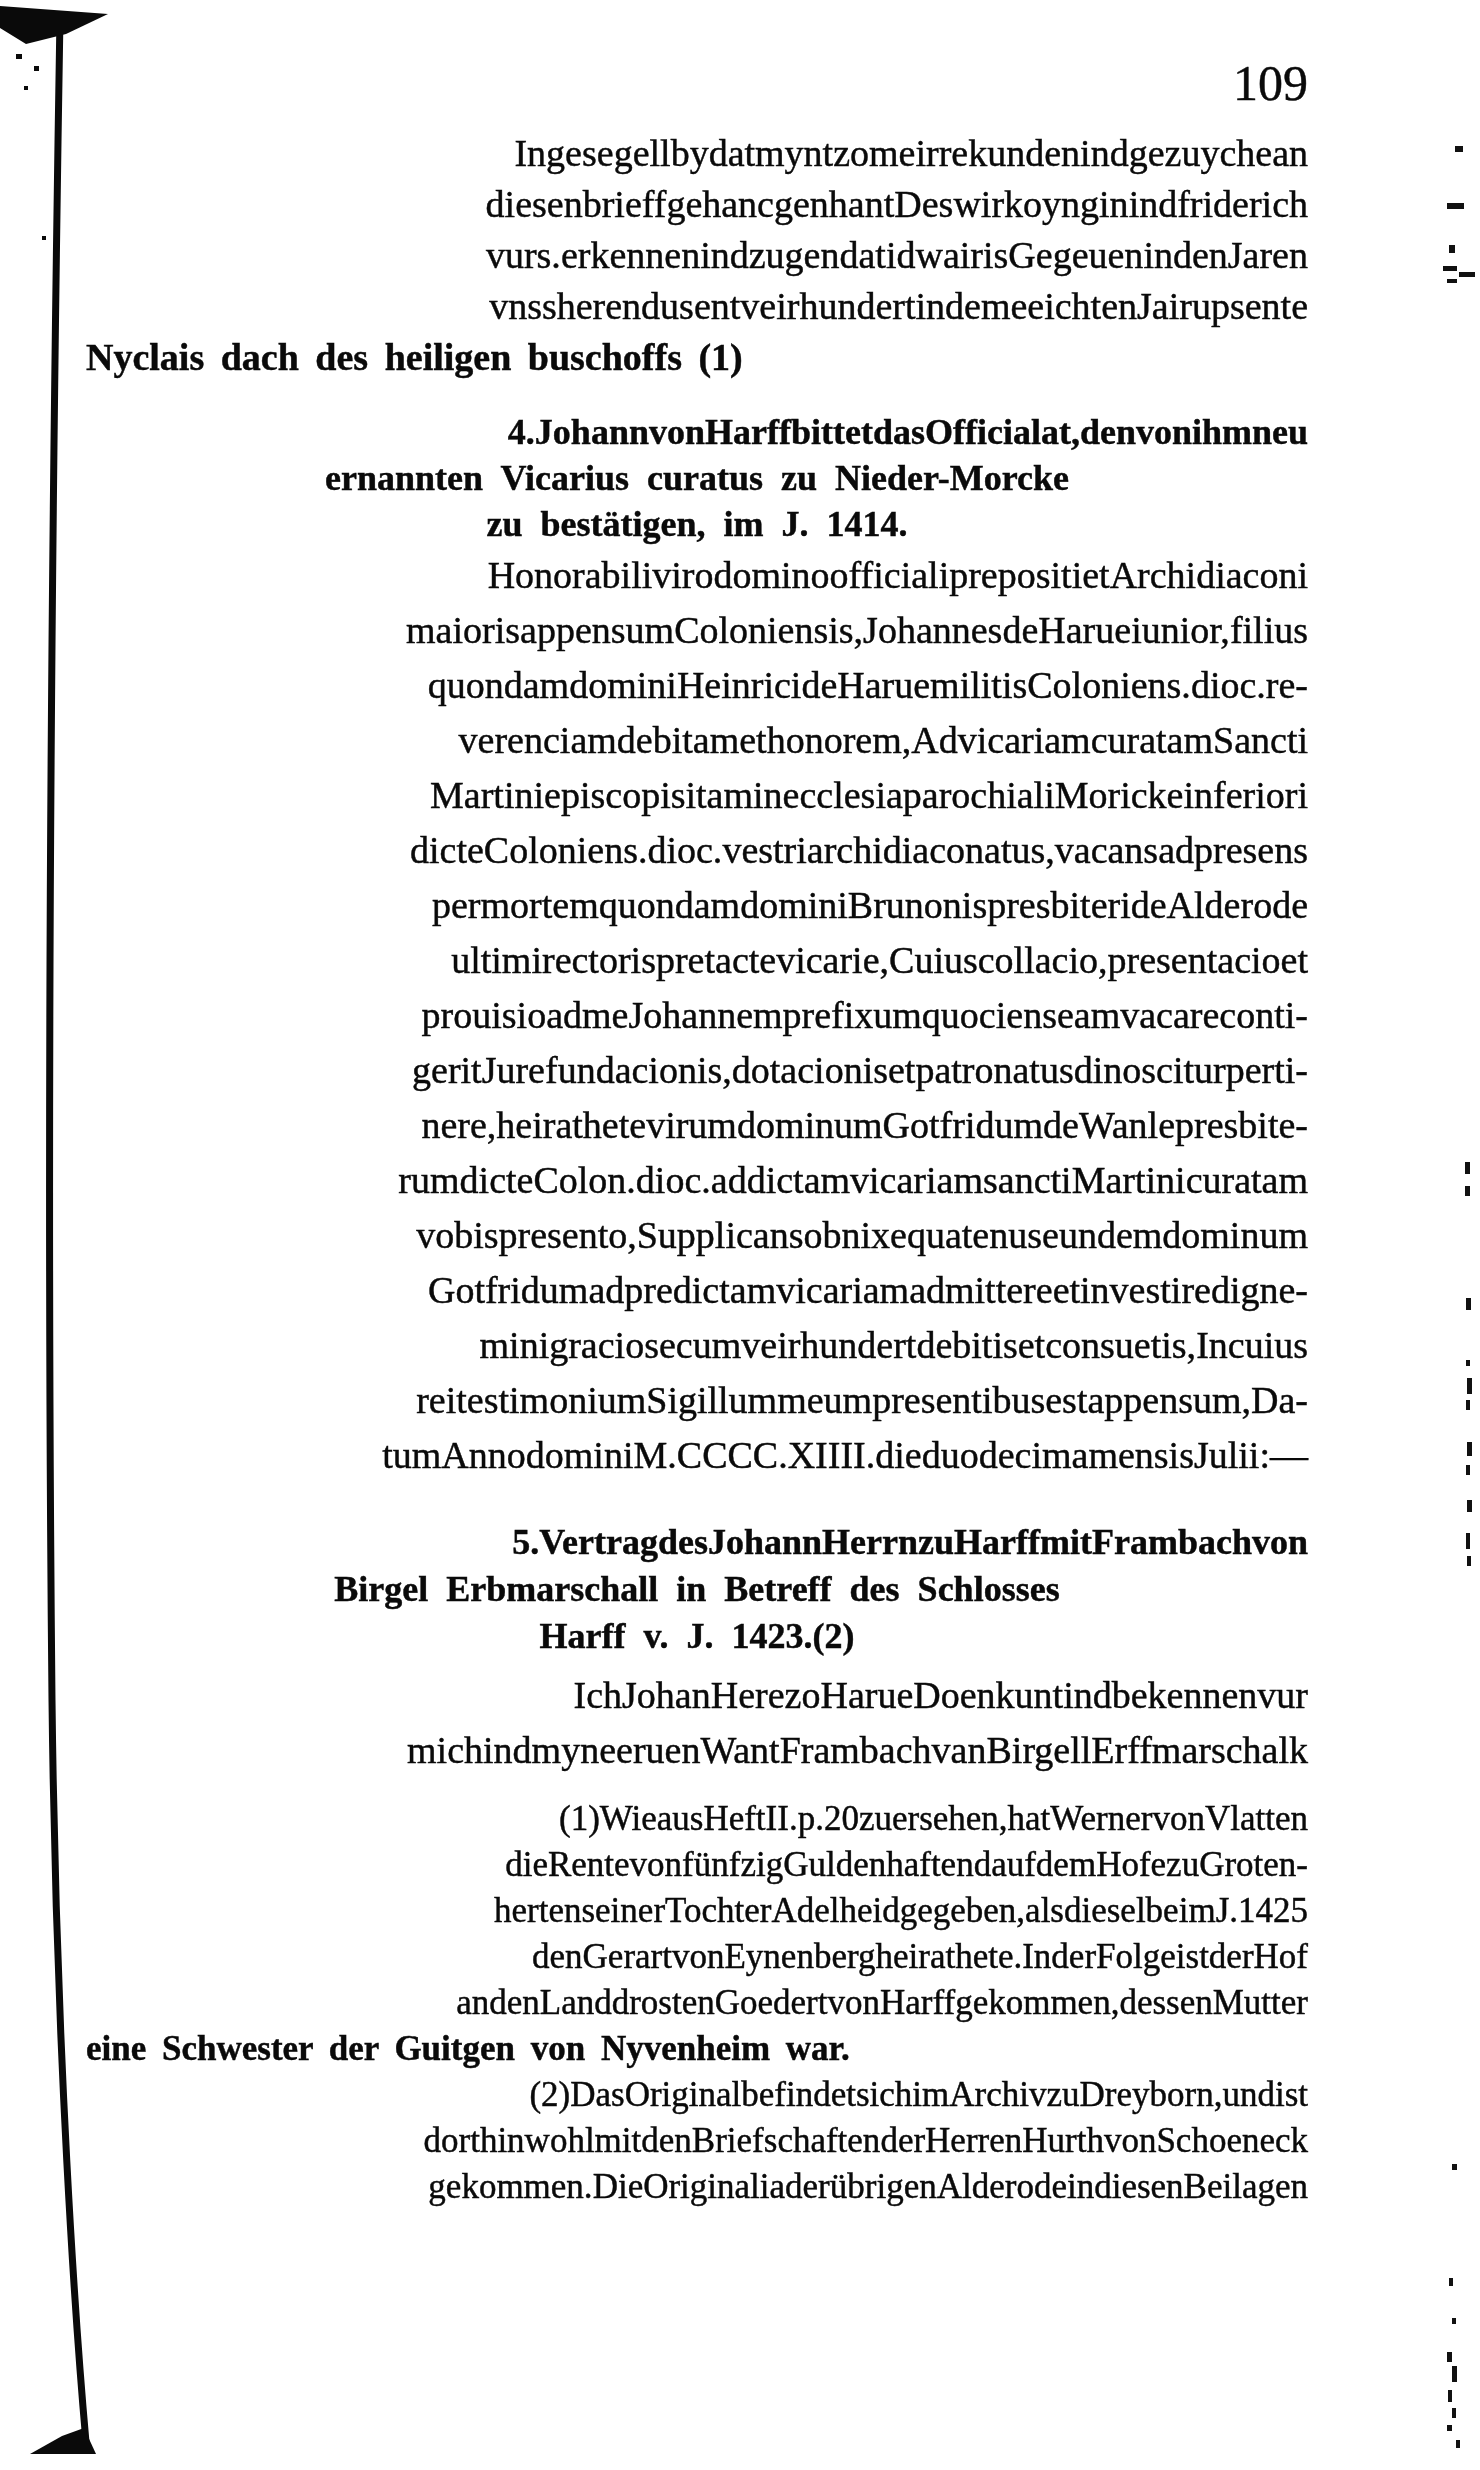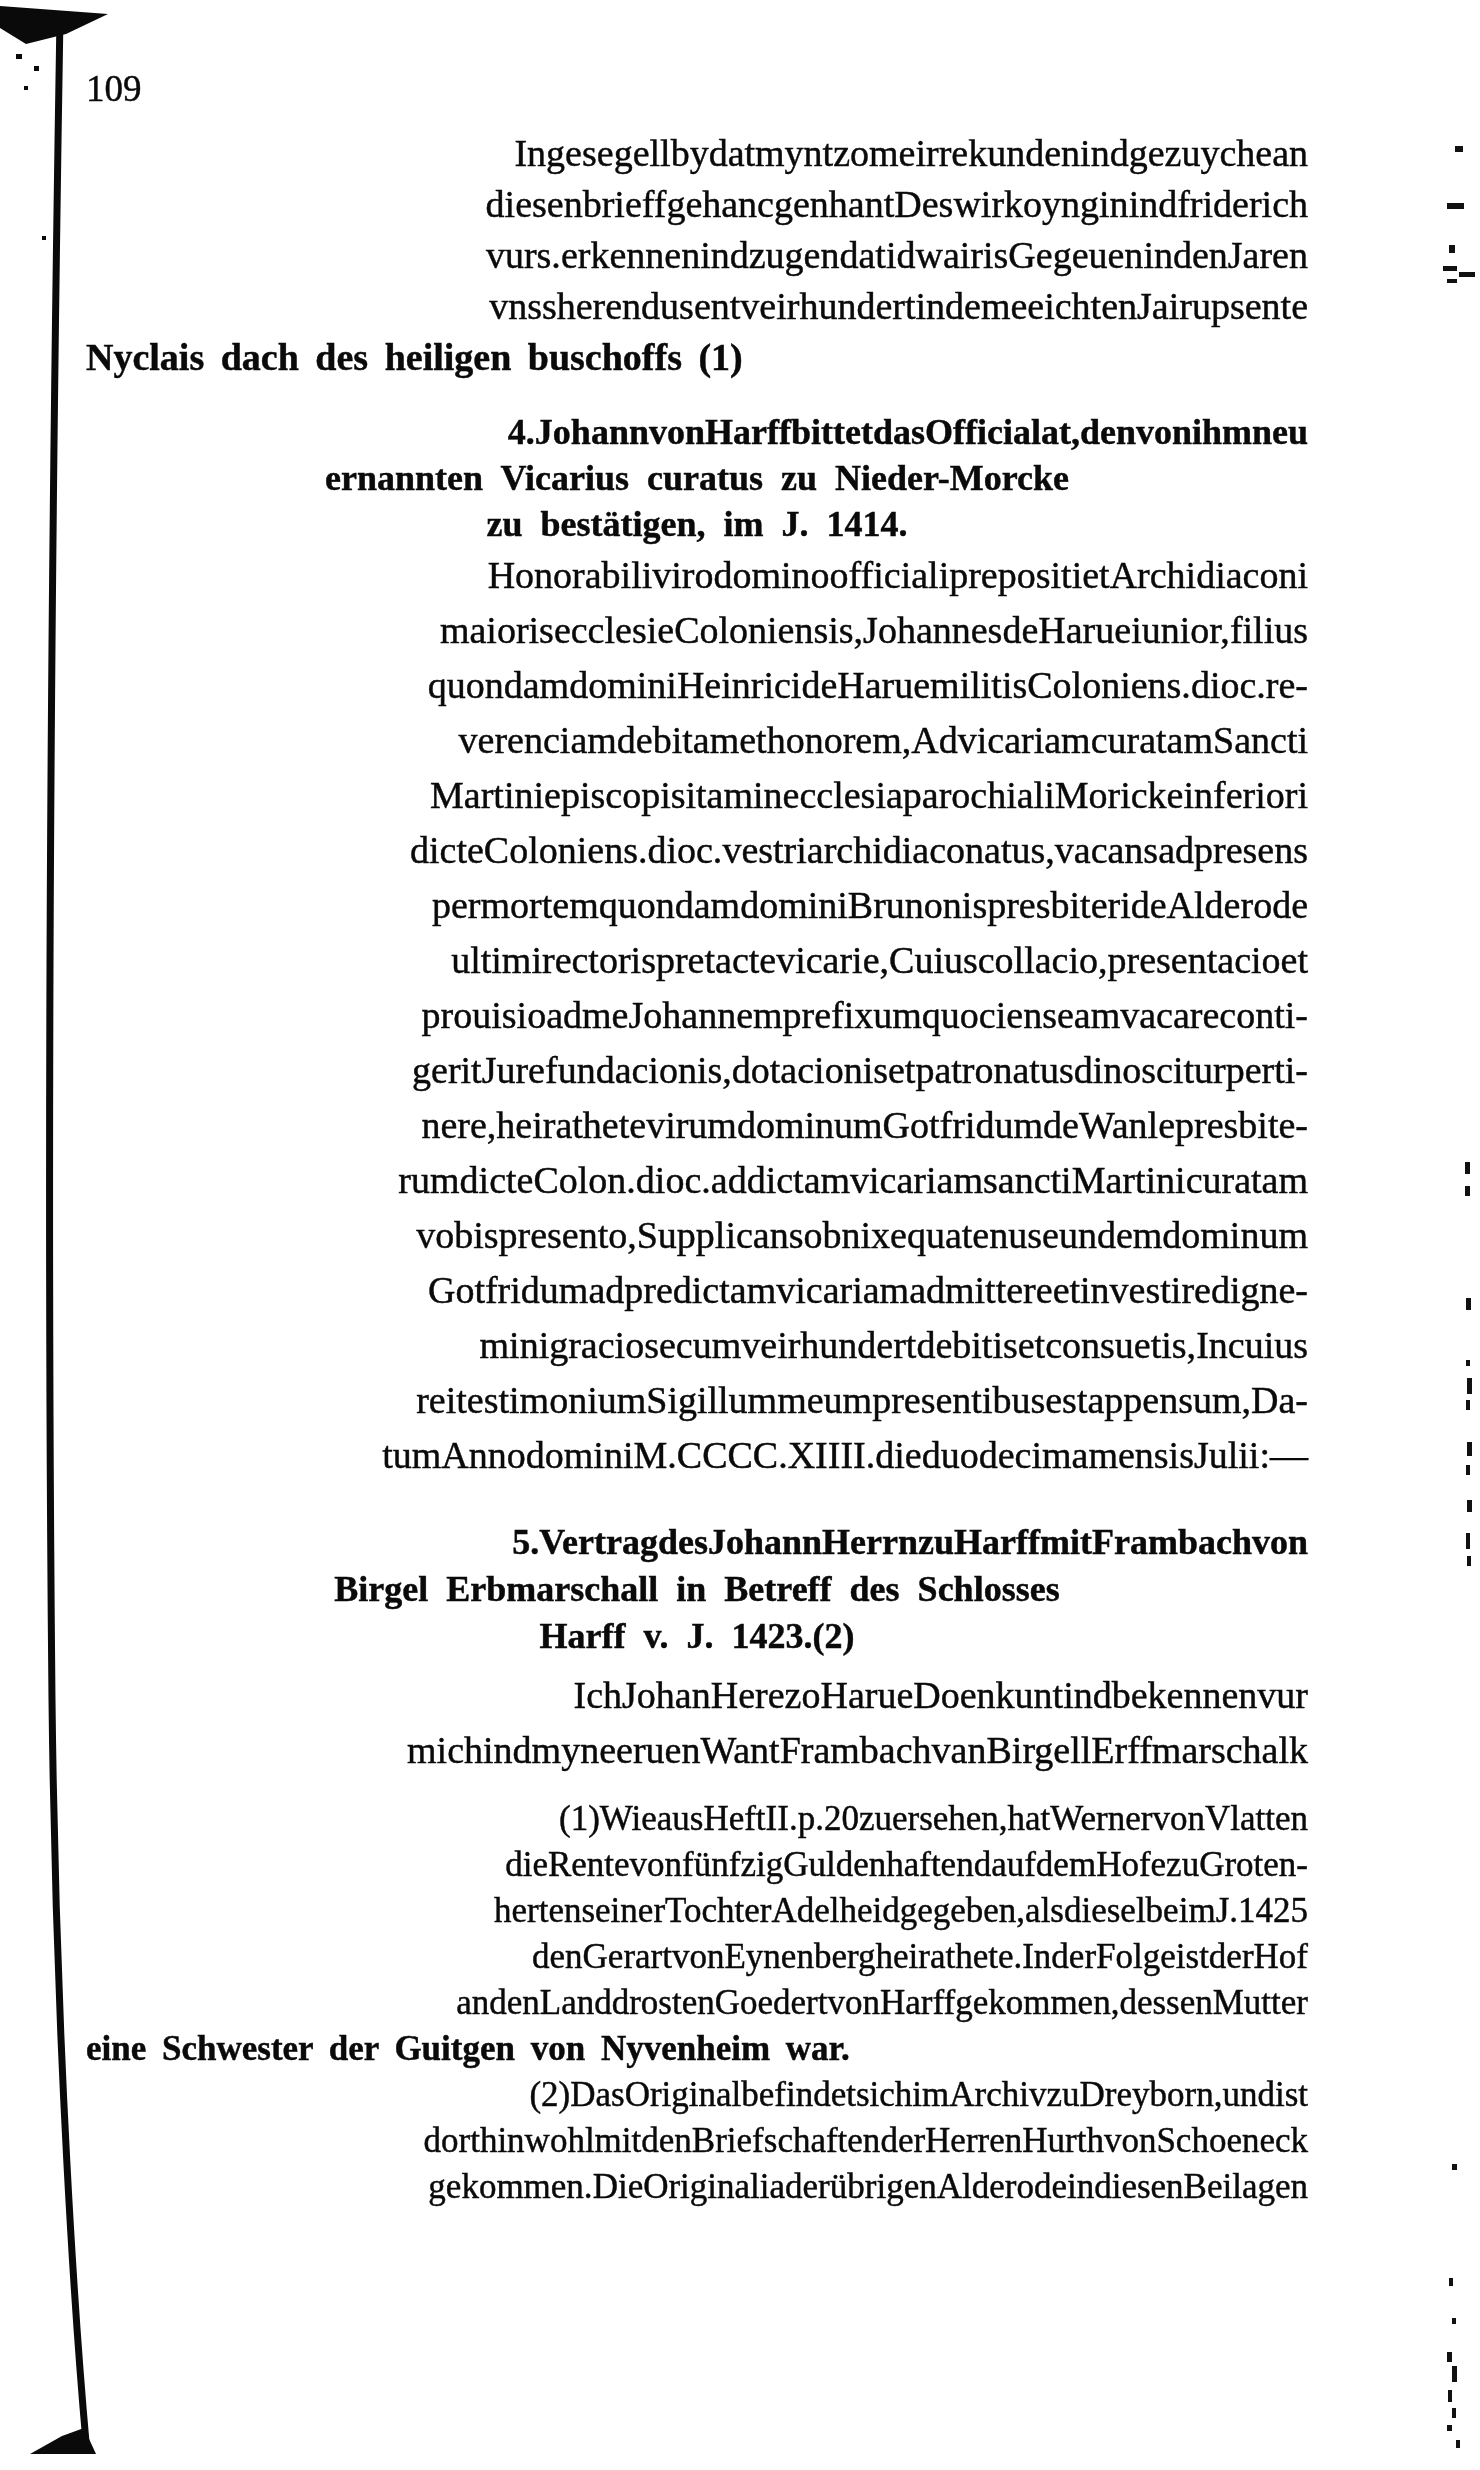--- a/index.html
+++ b/index.html
@@ -35,24 +35,25 @@
   .line.c { text-align: center; word-spacing: 9px; }
   .line.ind { padding-left: 62px; }
   .body-text .line { line-height: 51px; font-size: 38px; }
   #block-2 .line, #block-4 .line { line-height: 55px; margin-left: 40px; }
   .heading .line { line-height: 46px; font-size: 36px; font-weight: bold; }
   #block-3 .line { line-height: 47px; }
   .footnote .line { line-height: 46px; font-size: 35px; }
   .plainline { word-spacing: 7px; font-weight: bold; }
   #pageno {
     position: absolute;
-    top: 64px;
+    top: 58px;
     left: 86px;
     width: 1222px;
-    font-size: 37px;
+    text-align: right;
+    font-size: 50px;
     line-height: 50px;
   }
   .speck {
     position: absolute;
     background: #111;
   }
   #spine-svg {
     position: absolute;
     left: 0; top: 0;
   }
@@ -83,21 +84,21 @@
     </div>
 
   <div class="block heading" id="block-1" style="top:409px">
       <div class="line j"><span>4.</span><span>Johann</span><span>von</span><span>Harff</span><span>bittet</span><span>das</span><span>Officialat,</span><span>den</span><span>von</span><span>ihm</span><span>neu</span></div>
       <div class="line c">ernannten Vicarius curatus zu Nieder-Morcke</div>
       <div class="line c">zu bestätigen, im J. 1414.</div>
     </div>
 
   <div class="block body-text" id="block-2" style="top:548px">
       <div class="line j ind"><span>Honorabili</span><span>viro</span><span>domino</span><span>officiali</span><span>prepositi</span><span>et</span><span>Archidiaconi</span></div>
-      <div class="line j"><span>maioris</span><span>ecclesie</span><span>Coloniensis,</span><span>Johannes</span><span>de</span><span>Harue</span><span>iunior,</span><span>filius</span></div>
+      <div class="line j"><span>maioris</span><span>appensum</span><span>Coloniensis,</span><span>Johannes</span><span>de</span><span>Harue</span><span>iunior,</span><span>filius</span></div>
       <div class="line j"><span>quondam</span><span>domini</span><span>Heinrici</span><span>de</span><span>Harue</span><span>militis</span><span>Coloniens.</span><span>dioc.</span><span>re-</span></div>
       <div class="line j"><span>verenciam</span><span>debitam</span><span>et</span><span>honorem,</span><span>Ad</span><span>vicariam</span><span>curatam</span><span>Sancti</span></div>
       <div class="line j"><span>Martini</span><span>episcopi</span><span>sitam</span><span>in</span><span>ecclesia</span><span>parochiali</span><span>Moricke</span><span>inferiori</span></div>
       <div class="line j"><span>dicte</span><span>Coloniens.</span><span>dioc.</span><span>vestri</span><span>archidiaconatus,</span><span>vacans</span><span>ad</span><span>presens</span></div>
       <div class="line j"><span>per</span><span>mortem</span><span>quondam</span><span>domini</span><span>Brunonis</span><span>presbiteri</span><span>de</span><span>Alderode</span></div>
       <div class="line j"><span>ultimi</span><span>rectoris</span><span>pretacte</span><span>vicarie,</span><span>Cuius</span><span>collacio,</span><span>presentacio</span><span>et</span></div>
       <div class="line j"><span>prouisio</span><span>ad</span><span>me</span><span>Johannem</span><span>prefixum</span><span>quociens</span><span>eam</span><span>vacare</span><span>conti-</span></div>
       <div class="line j"><span>gerit</span><span>Jure</span><span>fundacionis,</span><span>dotacionis</span><span>et</span><span>patronatus</span><span>dinoscitur</span><span>perti-</span></div>
       <div class="line j"><span>nere,</span><span>heirathete</span><span>virum</span><span>dominum</span><span>Gotfridum</span><span>de</span><span>Wanle</span><span>presbite-</span></div>
       <div class="line j"><span>rum</span><span>dicte</span><span>Colon.</span><span>dioc.</span><span>ad</span><span>dictam</span><span>vicariam</span><span>sancti</span><span>Martini</span><span>curatam</span></div>

